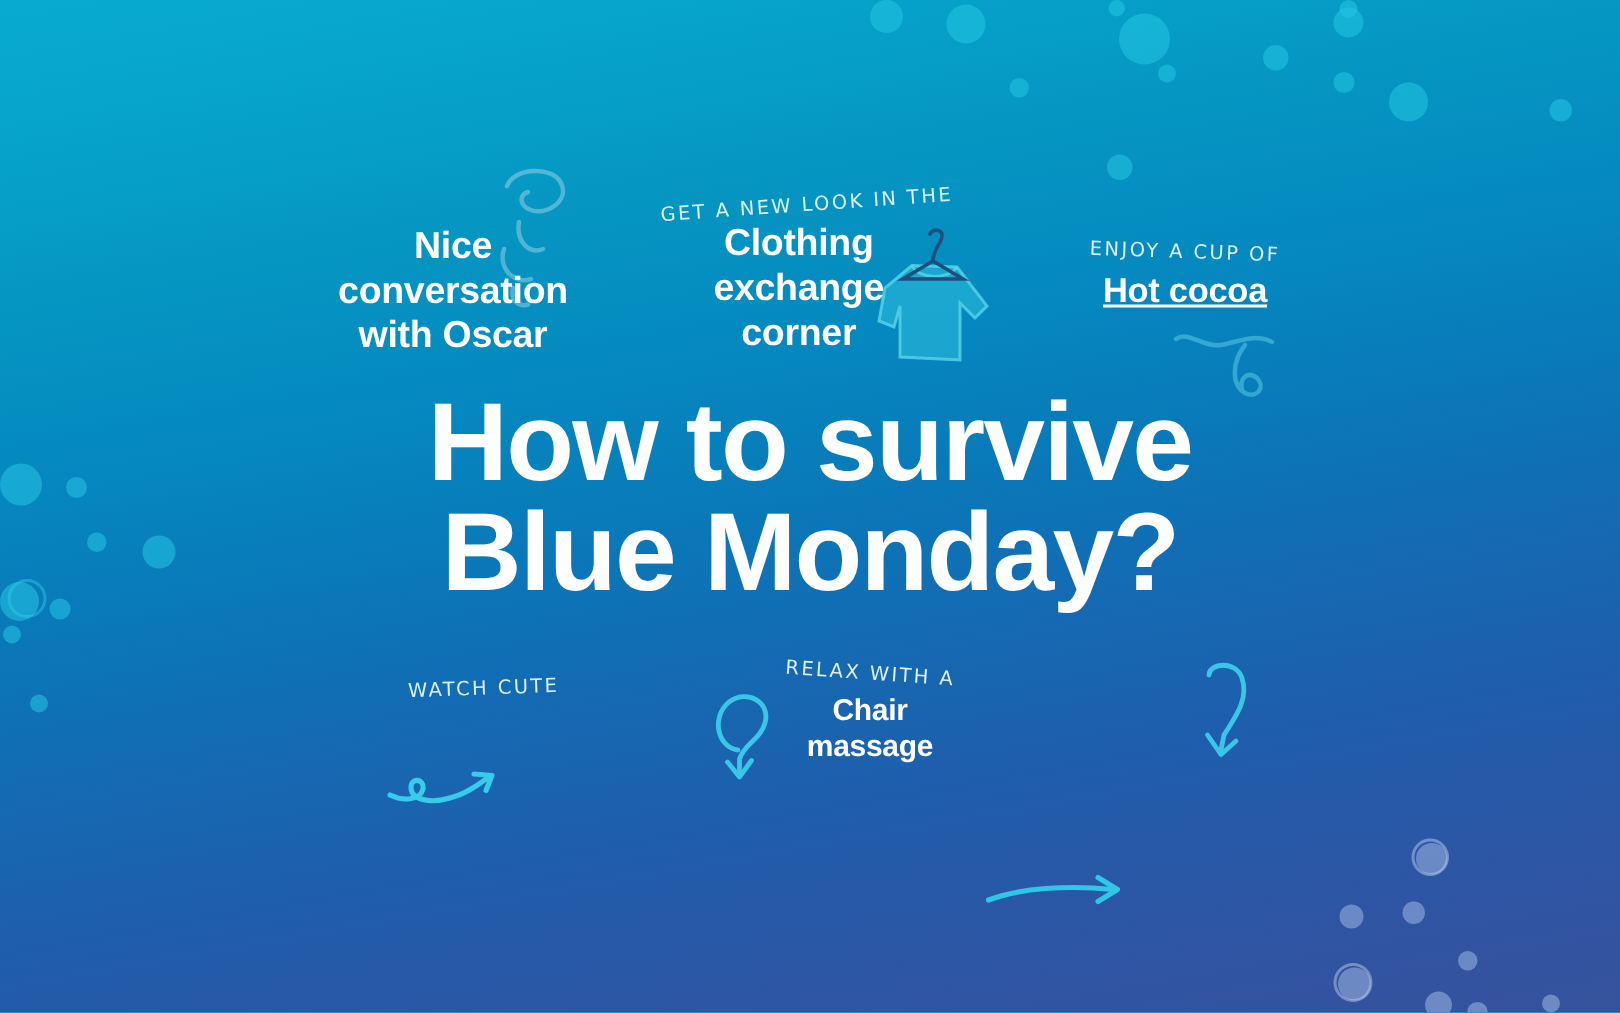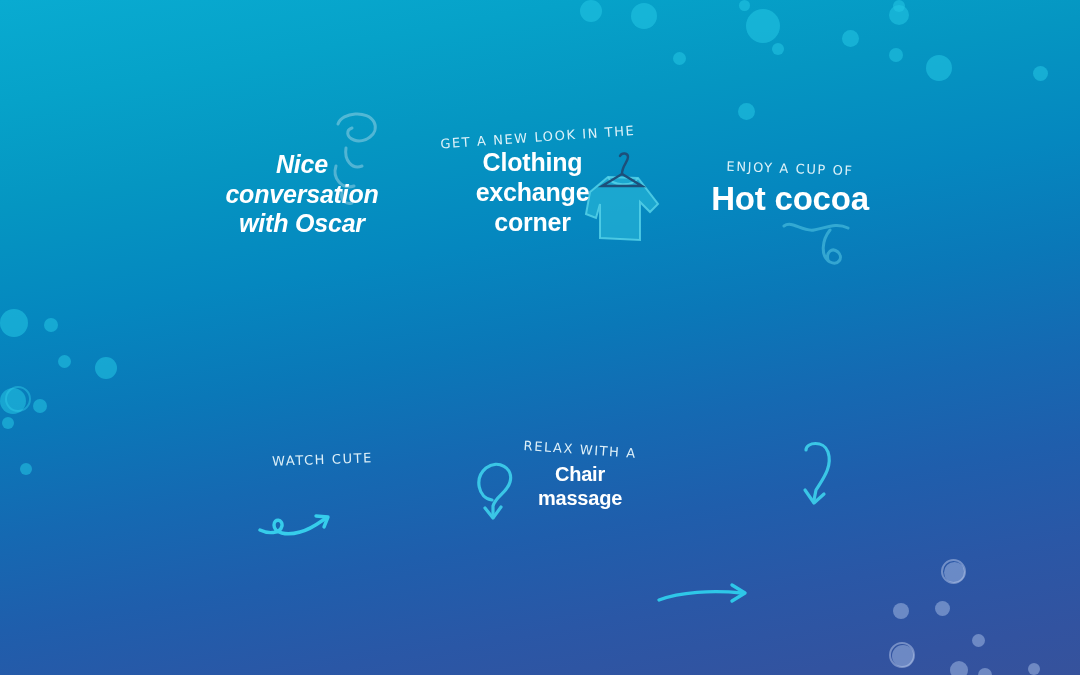--- a/index.html
+++ b/index.html
@@ -64,30 +64,30 @@
     opacity:.95;
   }
   .big{
     font-weight:bold;
     font-size:24px;
     line-height:1.16;
     letter-spacing:-.2px;
     white-space:pre-line;
   }
 
-  .i-nice{ left:212px; top:150px; width:180px; text-align:center;font-style:italic; }
+  .i-nice{ left:212px; top:150px; width:180px; text-align:center; }
   .i-nice .big{ font-size:25px; line-height:1.18; }
 
   .i-clothing{ left:440px; top:128px; width:185px; text-align:center; }
   .i-clothing .kicker{ margin-bottom:4px; }
   .i-clothing .big{ font-size:25px; line-height:1.2; }
 
   .i-cocoa{ left:700px; top:162px; width:180px; text-align:center; }
   .i-cocoa .kicker{ margin-bottom:3px; }
-  .i-cocoa .big{ font-size:33px; }
+  .i-cocoa .big{ font-size:23px;text-decoration:underline; }
 
   .i-animal{ left:215px; top:452px; width:215px; text-align:center; }
   .i-animal .kicker{ margin-bottom:3px; }
   .i-animal .big{ font-size:25px; }
 
   .i-chair{ left:490px; top:444px; width:180px; text-align:center; }
   .i-chair .kicker{ margin-bottom:3px; }
   .i-chair .big{ font-size:20px; line-height:1.2; }
 
   .i-meet{ left:692px; top:444px; width:145px; text-align:center; }
@@ -203,20 +203,22 @@
     </g>
   </svg>
 
   <svg class="art a-more-arrow" width="96" height="30" viewBox="0 0 96 30">
     <g fill="none" stroke="#2ec7e8" stroke-width="3.4" stroke-linecap="round" stroke-linejoin="round">
       <path d="M3 20 C24 12, 56 10, 86 13"></path>
       <path d="M76 5 L89 13 L76 21"></path>
     </g>
   </svg>
 
+  <h1 class="headline">How to survive
+Blue Monday?</h1>
 
   <div class="item i-nice">
     <div class="big">Nice
 conversation
 with Oscar</div>
   </div>
 
   <div class="item i-clothing">
     <div class="kicker w1">GET A NEW LOOK IN THE</div>
     <div class="big">Clothing

